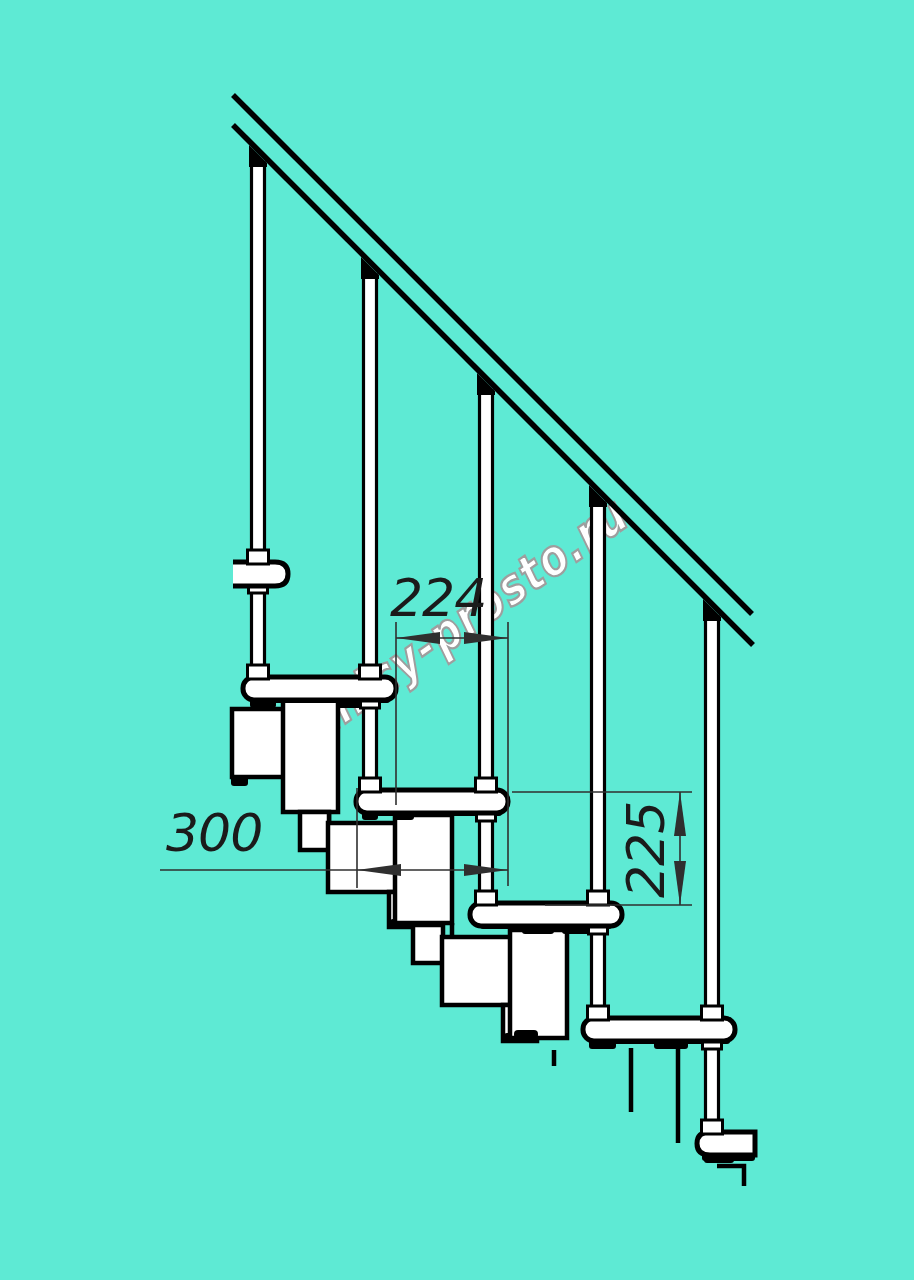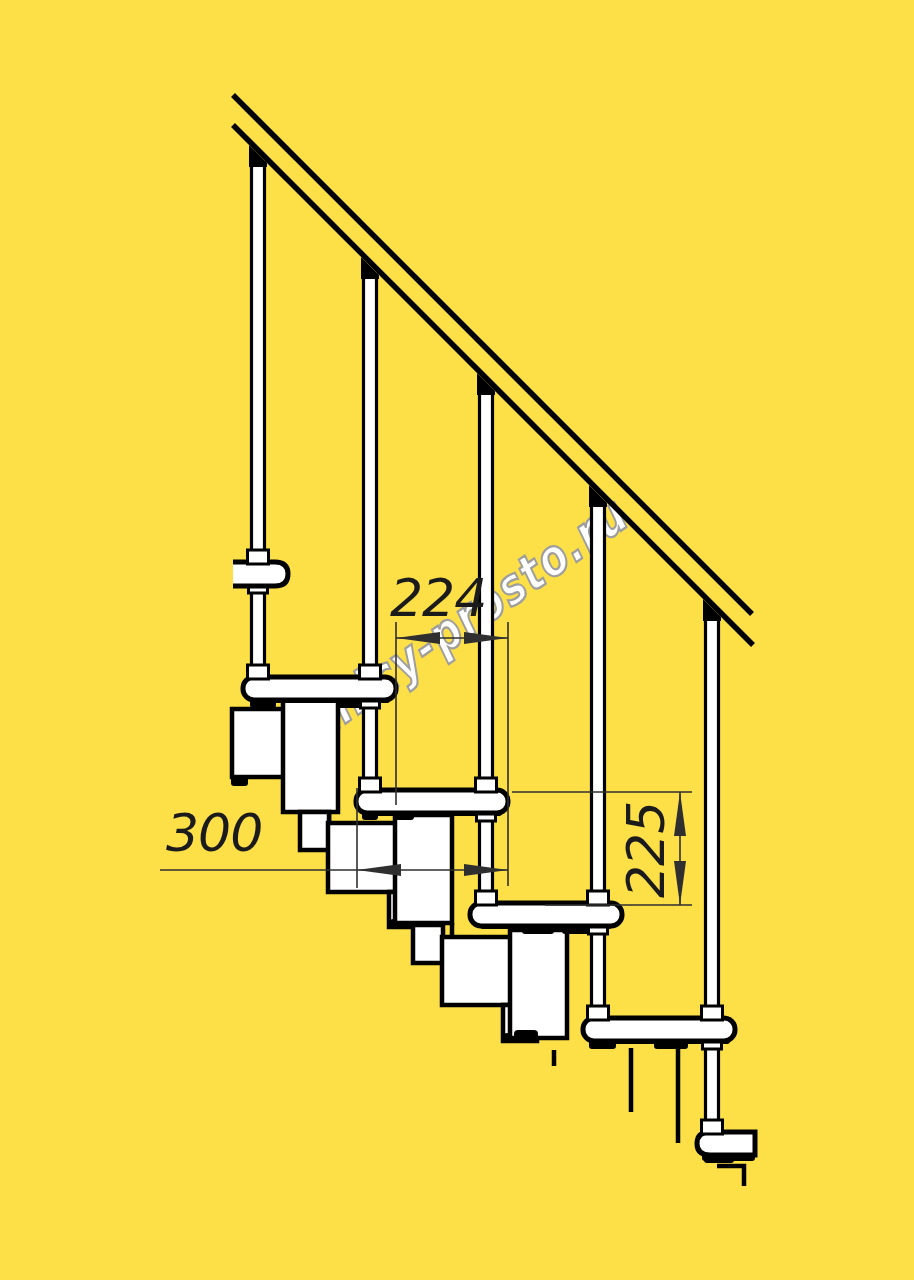--- a/index.html
+++ b/index.html
@@ -1,20 +1,20 @@
 <!DOCTYPE html>
 <html><head>
 <meta charset="utf-8">
 <style>
   html, body { margin: 0; padding: 0; background: #ffffff; }
   #canvas {
     position: relative;
     width: 914px;
     height: 1280px;
-    background: #fde047;
+    background: #5eead4;
     overflow: hidden;
     font-family: "DejaVu Sans", "Liberation Sans", sans-serif;
   }
   svg { position: absolute; left: 0; top: 0; }
   .line   { stroke: #000000; fill: none; }
   .rail   { stroke-width: 5.5; }
   .mod    { stroke: #000000; stroke-width: 4.5; fill: #ffffff; }
   .modln  { stroke: #000000; stroke-width: 4.5; fill: none; }
   .tread  { stroke: #000000; stroke-width: 5; fill: #ffffff; }
   .bal    { stroke: #000000; stroke-width: 3.2; fill: #ffffff; }

